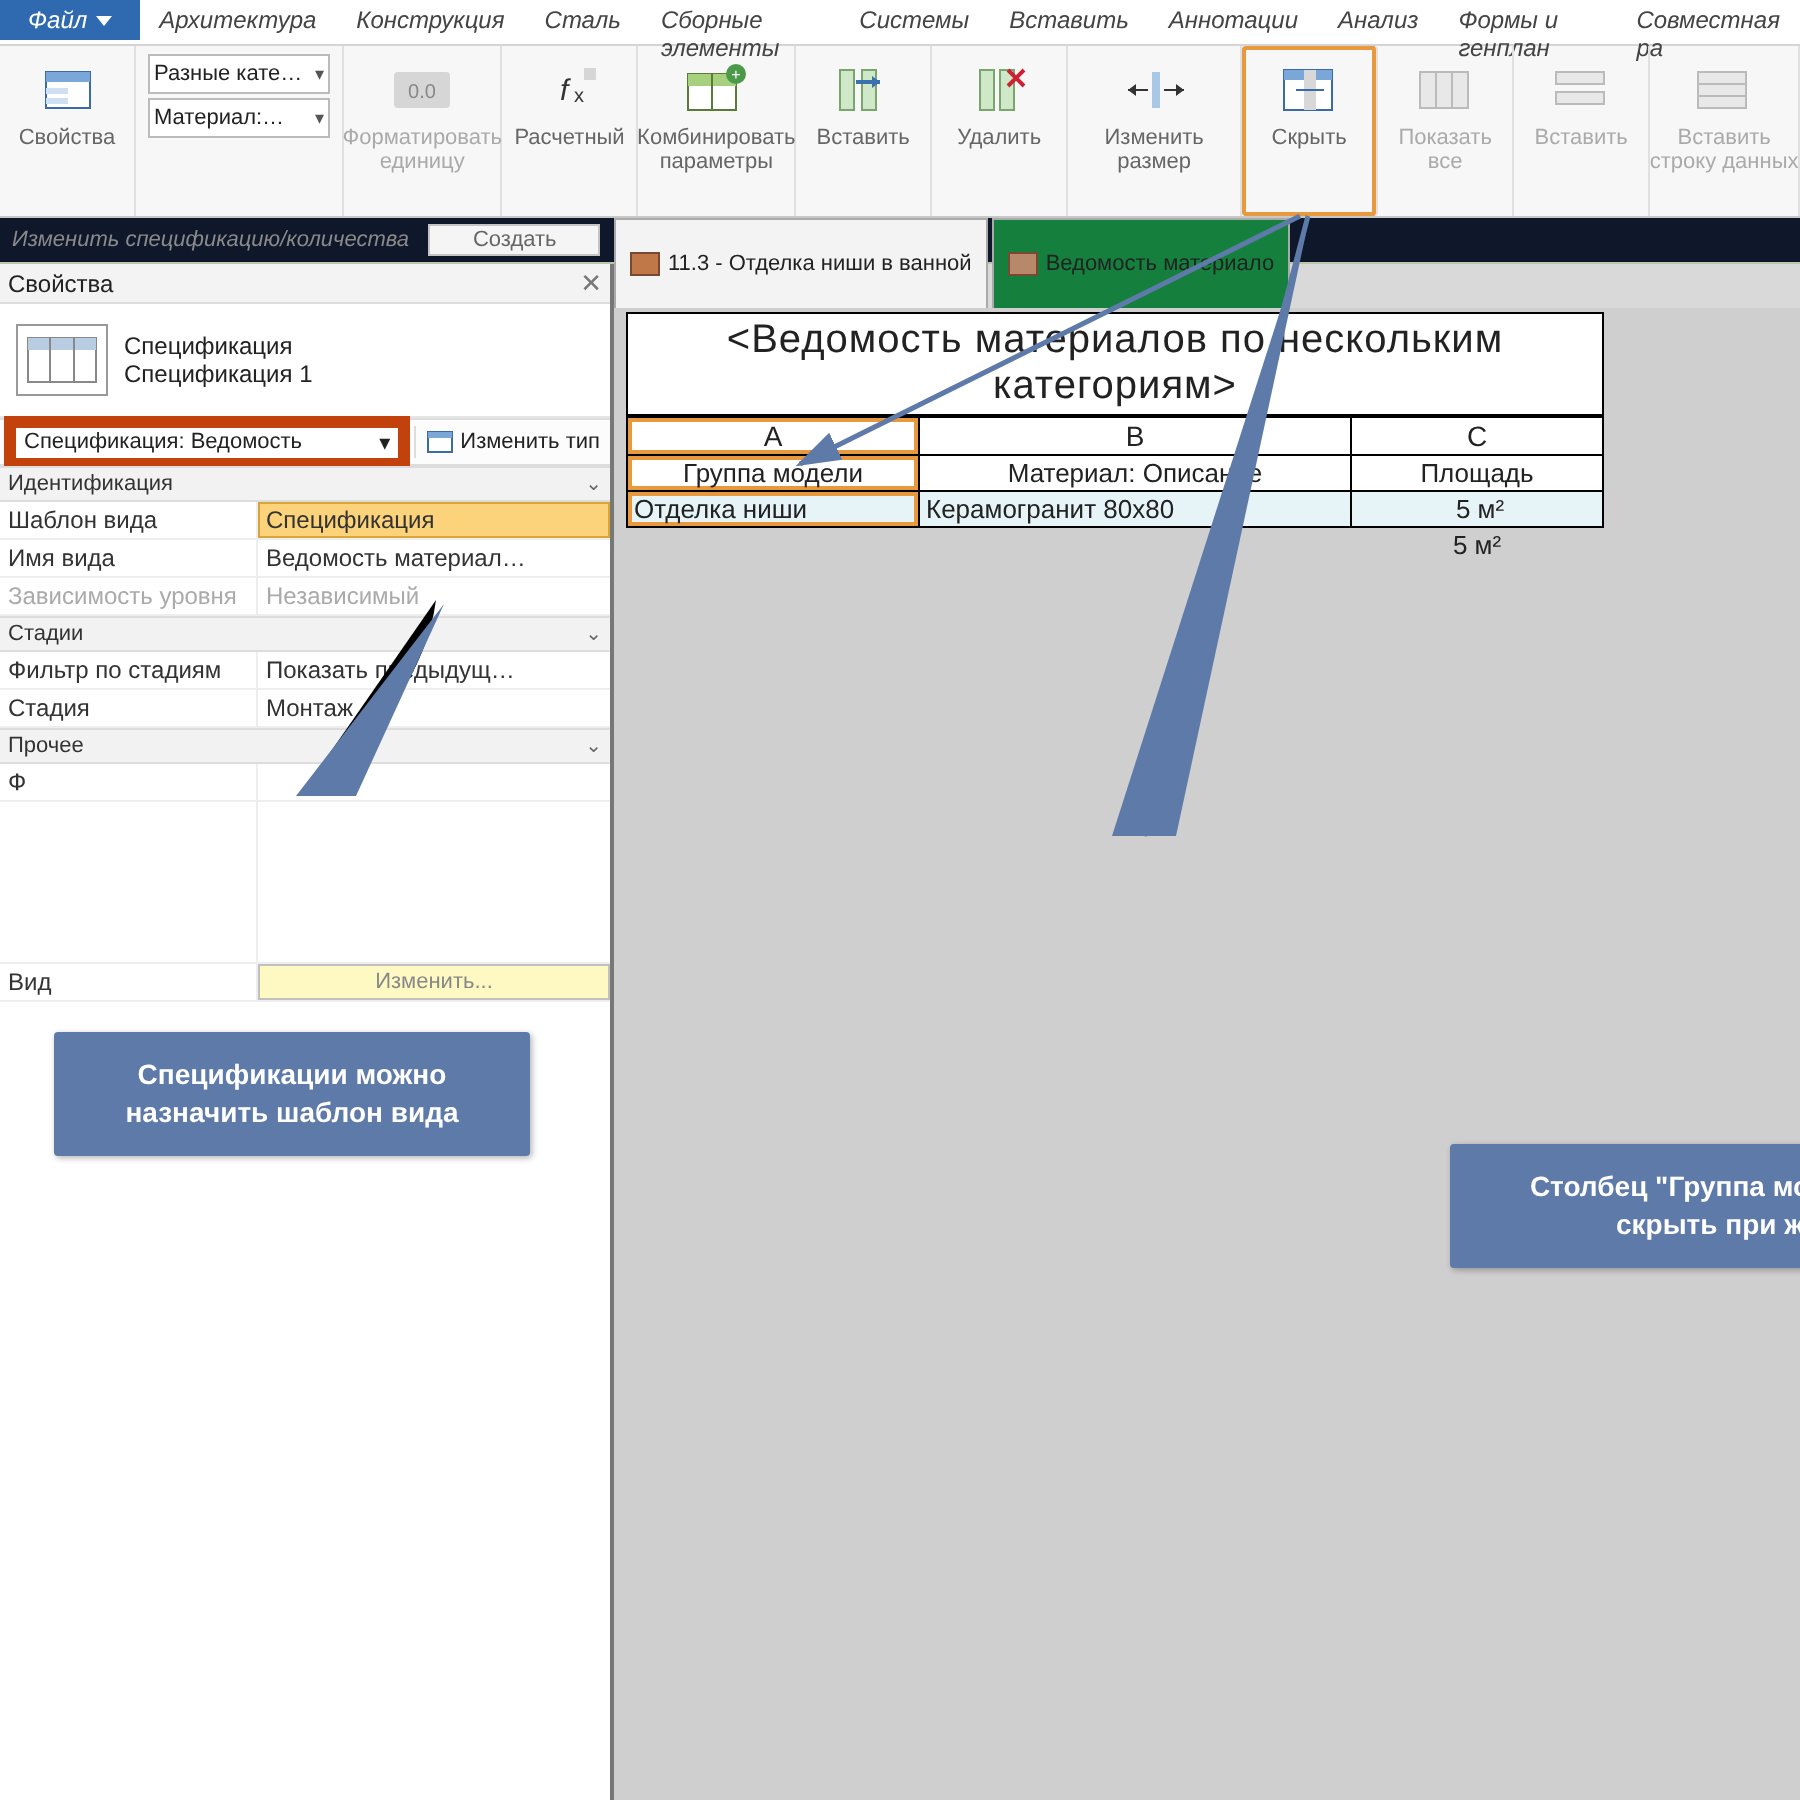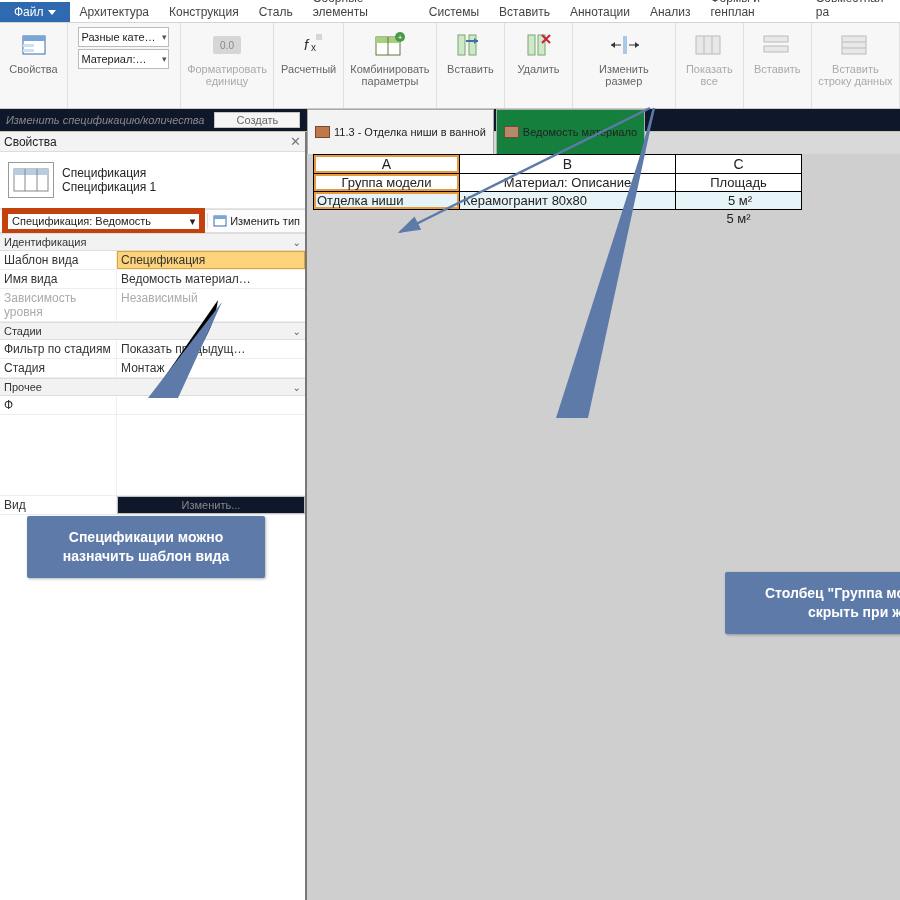--- a/index.html
+++ b/index.html
@@ -1,17 +1,17 @@
 <!DOCTYPE html>
 <html><head>
 <meta charset="utf-8">
 <style>
 html,body{margin:0;padding:0;font-family:"Segoe UI",Arial,sans-serif;font-size:12px;color:#222;background:#fff;width:900px;height:900px;overflow:hidden;}
 
-.menubar{background:#fff;border-bottom:1px solid #d4d4d4;height:22px;display:flex;align-items:flex-end;font-size:12px;}
+.menubar{background:#fff;border-bottom:1px solid #d4d4d4;height:22px;display:flex;align-items:flex-start;font-size:12px;font-style:italic;}
 .menubar .file{background:#2f6ab1;color:#fff;padding:3px 14px;font-size:12px;display:flex;align-items:center;}
 .menubar .file svg{margin-left:4px;}
 .menubar .mi{padding:3px 10px;color:#444;cursor:default;display:flex;align-items:center;}
 
 .ribbon{background:#f7f7f7;height:85px;border-bottom:1px solid #c8c8c8;display:flex;align-items:stretch;}
 .rgrp{border-right:1px solid #e0e0e0;padding:4px 6px 2px 6px;display:flex;flex-direction:column;align-items:center;justify-content:flex-start;gap:2px;}
 .rgrp .lbl{font-size:11px;color:#666;text-align:center;line-height:1.1;}
 .rgrp.disabled .lbl{color:#aaa;}
 .rgrp.big{min-width:55px;}
 .bigbtn{display:flex;flex-direction:column;align-items:center;gap:2px;padding:2px 2px;}
@@ -31,25 +31,25 @@
 .preview{display:flex;align-items:center;gap:8px;padding:10px 8px;border-bottom:1px solid #e6e6e6;}
 .preview .thumb{width:44px;height:34px;border:1px solid #999;background:#fff;display:flex;align-items:center;justify-content:center;}
 .typebar{display:flex;align-items:center;border-top:1px solid #ddd;border-bottom:1px solid #ddd;background:#fcfcfc;height:22px;}
 .typebar .sel{flex:1;border:6px solid #c2410c;margin:2px;padding:1px 4px;display:flex;justify-content:space-between;align-items:center;font-size:11px;background:#fff;}
 .typebar .edit{border-left:1px solid #ddd;padding:2px 5px;font-size:11px;display:flex;align-items:center;gap:3px;}
 .propgrid{font-size:12px;}
 .pg-h{background:#f2f2f2;border-top:1px solid #ddd;border-bottom:1px solid #ddd;padding:2px 4px;font-size:11px;color:#333;display:flex;justify-content:space-between;align-items:center;}
 .pg-h .exp{font-size:10px;color:#666;}
 .pg-row{display:flex;border-bottom:1px solid #eee;}
 .pg-row>div{padding:2px 4px;box-sizing:border-box;}
-.pg-k{width:117px;border-right:1px solid #eee;color:#333;}
+.pg-k{width:129px;border-right:1px solid #eee;color:#333;}
 .pg-v{flex:1;color:#333;white-space:nowrap;overflow:hidden;text-overflow:ellipsis;}
 .pg-row.sel .pg-v{background:#fcd37a;border:1px solid #d9a536;padding:1px 3px;}
 .pg-row.dim .pg-k,.pg-row.dim .pg-v{color:#aaa;}
-.pg-row.btn .pg-v{border:1px solid #c0c0c0;background:#0f172a;text-align:center;color:#888;font-size:11px;}
+.pg-row.btn .pg-v{border:1px solid #c0c0c0;background:#fef9c3;text-align:center;color:#888;font-size:11px;}
 
 .canvas{flex:1;background:#d9d9d9;position:relative;}
 .tabs{position:absolute;top:0;left:0;right:0;height:22px;background:#d9d9d9;display:flex;align-items:flex-end;border-bottom:1px solid #999;}
 .tab{background:#f3f3f3;border:1px solid #aaa;border-bottom:none;margin-right:2px;padding:16px 7px;font-size:11px;display:flex;align-items:center;gap:4px;max-width:220px;white-space:nowrap;overflow:hidden;text-overflow:ellipsis;}
 .tab.active{background:#15803d;margin-top:28px;}
 .tab .ico{width:13px;height:10px;background:#c07848;border:1px solid #7a4830;}
 .tab.sched .ico{background:#b7896a;}
 .sheet{position:absolute;top:22px;left:0;right:0;bottom:0;background:#cfcfcf;}
 .stitle{font-family:"Segoe UI",Arial,sans-serif;letter-spacing:0.5px;font-size:20px;font-weight:500;text-align:center;border:1px solid #000;background:#fff;margin:2px 98px 0 6px;padding:2px 0;}
 .stable{margin:0 98px 0 6px;border-collapse:collapse;width:calc(100% - 104px);font-size:14px;}
@@ -181,20 +181,33 @@
         <div class="ic">
           <svg width="34" height="24">
             <rect x="15" y="3" width="4" height="18" fill="#a8c8e6"></rect>
             <path d="M3 12 L13 12 M21 12 L31 12" stroke="#333"></path>
             <path d="M3 12 L7 9 L7 15 Z M31 12 L27 9 L27 15 Z" fill="#333"></path>
           </svg>
         </div>
     <div class="lbl">Изменить размер</div>
       </div>
   </div>
+  <div class="rgrp big hl">
+    <div class="bigbtn">
+        <div class="ic">
+          <svg width="30" height="28">
+            <rect x="2" y="4" width="24" height="20" fill="#fff" stroke="#3a6aa8"></rect>
+            <rect x="2" y="4" width="24" height="5" fill="#7aa6d8"></rect>
+            <rect x="12" y="4" width="6" height="20" fill="#d8d8d8"></rect>
+            <line x1="8" y1="14" x2="22" y2="14" stroke="#3a6aa8"></line>
+          </svg>
+        </div>
+    <div class="lbl">Скрыть</div>
+      </div>
+  </div>
   <div class="rgrp big disabled">
     <div class="bigbtn">
         <div class="ic">
           <svg width="30" height="26">
             <rect x="2" y="4" width="24" height="18" fill="#e8e8e8" stroke="#bbb"></rect>
             <line x1="10" y1="4" x2="10" y2="22" stroke="#bbb"></line>
             <line x1="18" y1="4" x2="18" y2="22" stroke="#bbb"></line>
           </svg>
         </div>
     <div class="lbl" style="white-space:pre">Показать
@@ -320,20 +333,21 @@
       <div class="tab">
           <span class="ico"></span>
           <span>11.3 - Отделка ниши в ванной</span>
         </div>
       <div class="tab active sched">
           <span class="ico"></span>
           <span>Ведомость материало</span>
         </div>
     </div>
     <div class="sheet">
+      <div class="stitle">&lt;Ведомость материалов по нескольким категориям&gt;</div>
       <table class="stable">
         <tbody>
             <tr class="hdr">
           <td class="colhl" style="width:145px">A</td>
           <td style="width:215px">B</td>
           <td>C</td>
         </tr>
         <tr class="colh">
           <td class="colhl">Группа модели</td>
           <td>Материал: Описание</td>

